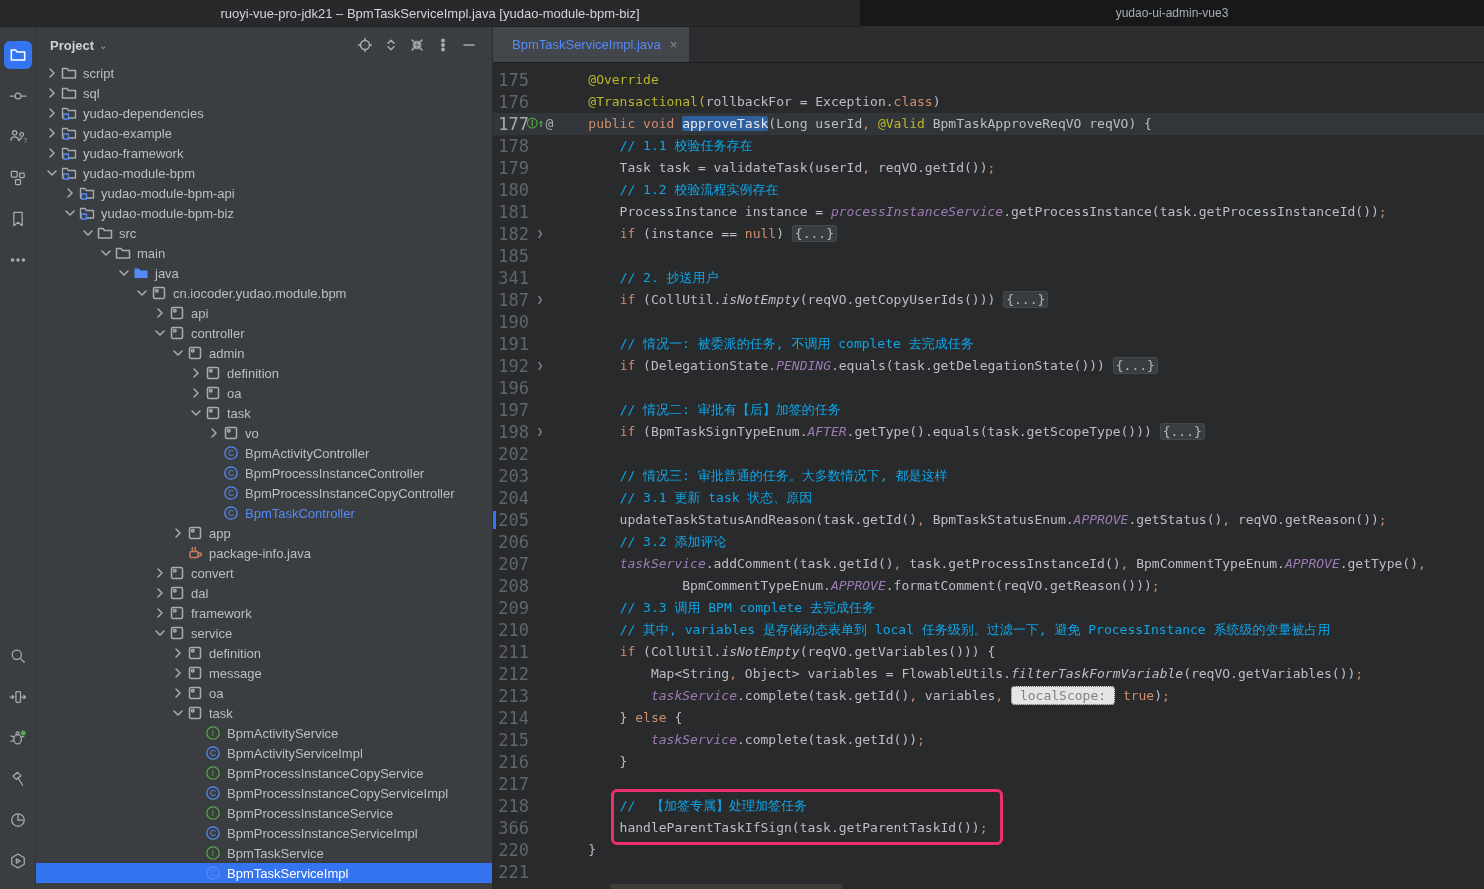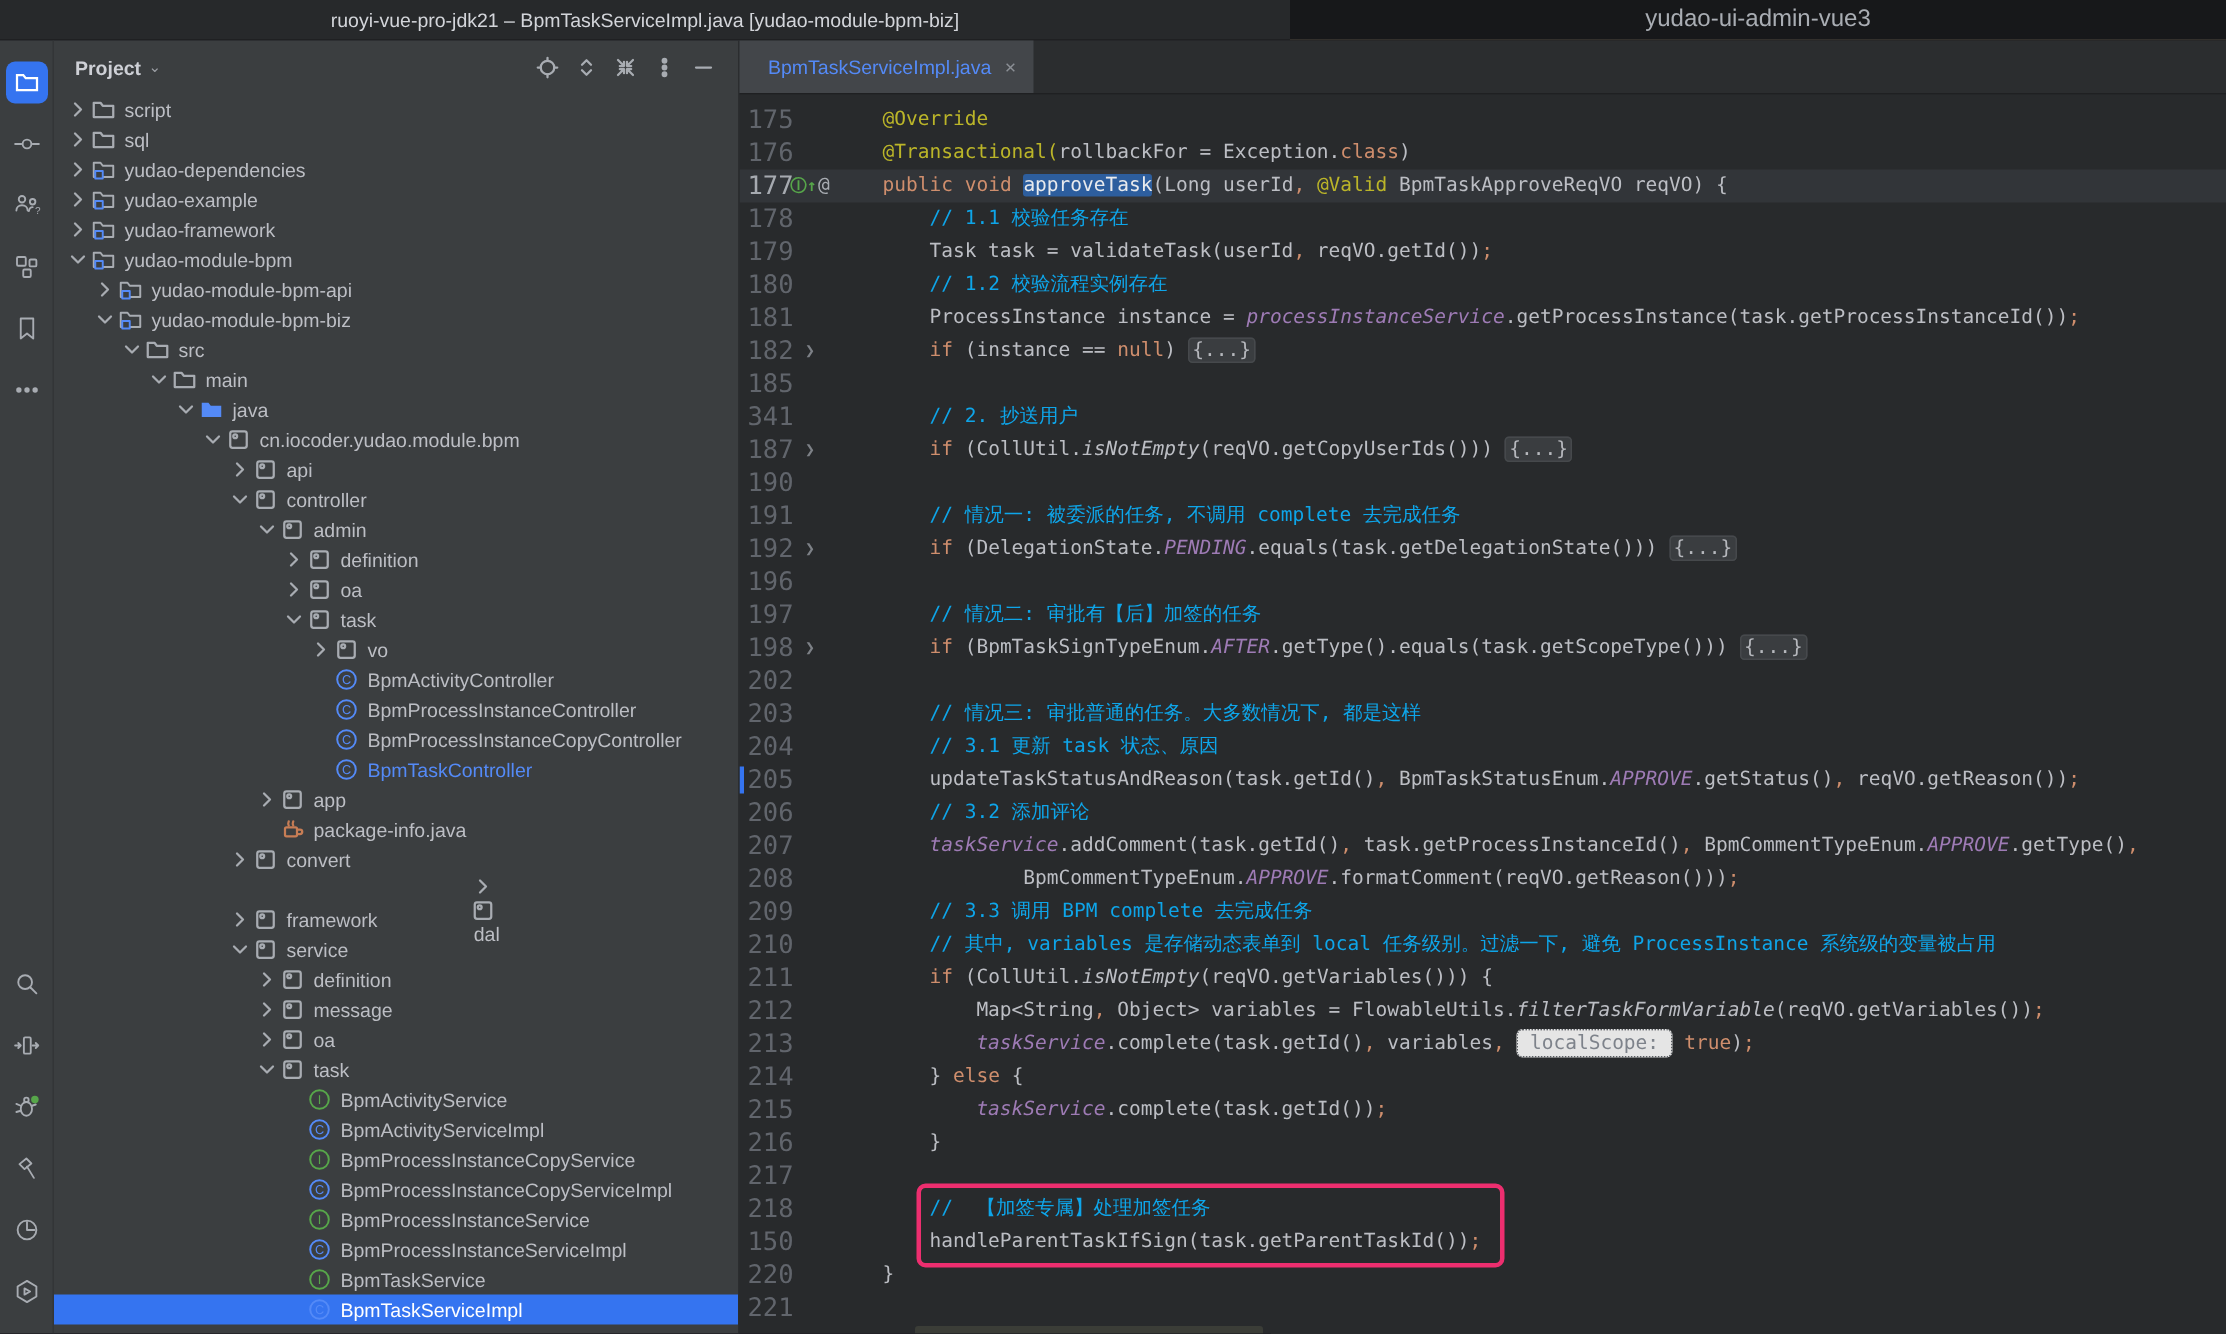--- a/index.html
+++ b/index.html
@@ -1,21 +1,21 @@
 <!DOCTYPE html>
 <html><head>
 <meta charset="utf-8">
 <style>
   * { margin:0; padding:0; box-sizing:border-box; }
   html,body { width:1484px; height:889px; overflow:hidden; background:#1e1f22;
               font-family:"Liberation Sans", sans-serif; }
   .titlebar { display:flex; height:27px; }
   .tb-left { width:860px; background:#27292b; color:#d3d5da; font-size:13px;
              display:flex; align-items:center; justify-content:center; border-bottom:1px solid #1f2022;}
-  .tb-right { flex:1; background:#17181a; color:#a9adb3; font-size:16px;
+  .tb-right { flex:1; background:#17181a; color:#a9adb3; font-size:12px;
               display:flex; align-items:center; justify-content:center; border-bottom:1px solid #33302c;}
   .main { display:flex; height:862px; }
 
   
   .iconstrip { width:36px; background:#3b3e40; border-right:1px solid #333537;
                display:flex; flex-direction:column; align-items:center; padding:7px 0 8px 0;}
   .strip-slot { width:36px; height:41px; display:flex; align-items:center; justify-content:center; cursor:pointer;}
   .strip-slot svg { width:20px; height:20px; }
   .strip-active { width:28px; height:28px; background:#3574f0; border-radius:6px;
                   display:flex; align-items:center; justify-content:center;}
@@ -546,21 +546,21 @@
             </svg>
           </span>
           <span class="ticon">
             <svg viewBox="0 0 16 16" fill="none" stroke="#a8acb2" stroke-width="1.5" stroke-linecap="round" stroke-linejoin="round">
               <rect x="2.5" y="2.5" width="11" height="11" rx="1.5"></rect>
               <circle cx="5.8" cy="5.8" r="1.3"></circle>
             </svg>
           </span>
           <span class="tlabel">convert</span>
         </div>
-        <div class="trow" style="padding-left: 116px; flex-direction: column;">
+        <div class="trow" style="padding-left: 116px;">
           <span class="tchev">
             <svg viewBox="0 0 16 16" fill="none" stroke="#a8acb2" stroke-width="1.5" stroke-linecap="round" stroke-linejoin="round">
               <polyline points="6,4 10,8 6,12"></polyline>
             </svg>
           </span>
           <span class="ticon">
             <svg viewBox="0 0 16 16" fill="none" stroke="#a8acb2" stroke-width="1.5" stroke-linecap="round" stroke-linejoin="round">
               <rect x="2.5" y="2.5" width="11" height="11" rx="1.5"></rect>
               <circle cx="5.8" cy="5.8" r="1.3"></circle>
             </svg>
@@ -918,21 +918,21 @@
           <span class="ln">217</span>
           <span class="foldcol"></span>
           <span class="ctext"></span>
         </div>
         <div class="cline">
           <span class="ln">218</span>
           <span class="foldcol"></span>
           <span class="ctext"><span>        </span><span class="tk-c">//  【加签专属】处理加签任务</span></span>
         </div>
         <div class="cline">
-          <span class="ln">150</span>
+          <span class="ln">366</span>
           <span class="foldcol"></span>
           <span class="ctext"><span>        handleParentTaskIfSign(task.getParentTaskId())</span><span class="tk-p">;</span></span>
         </div>
         <div class="cline">
           <span class="ln">220</span>
           <span class="foldcol"></span>
           <span class="ctext"><span>    }</span></span>
         </div>
         <div class="cline">
           <span class="ln">221</span>

